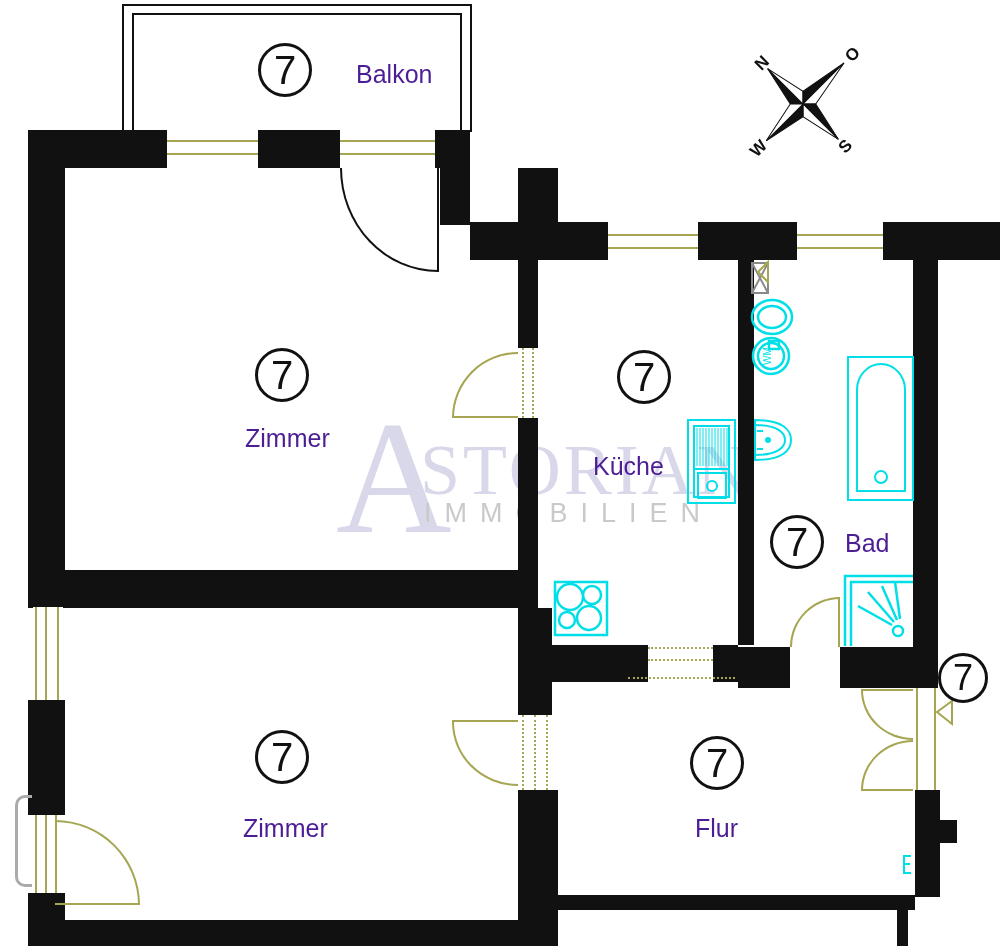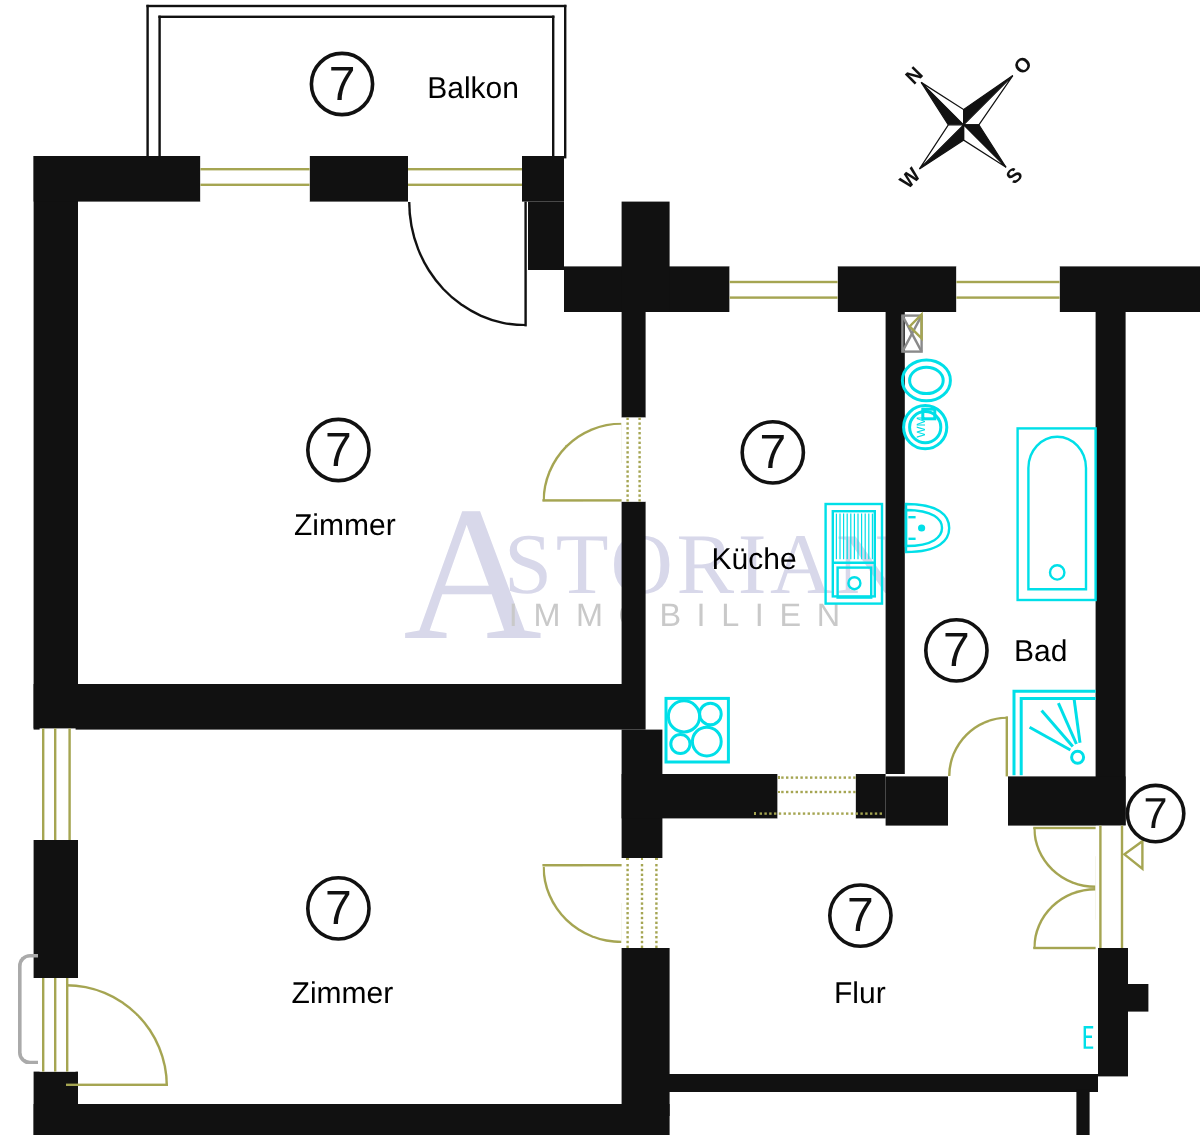--- a/index.html
+++ b/index.html
@@ -15,21 +15,21 @@
   .arc{position:absolute;box-sizing:border-box;z-index:4;background:transparent;}
   .arc-tl{border-top:2px solid #a5a552;border-left:2px solid #a5a552;border-top-left-radius:100% 100%;}
   .arc-bl{border-bottom:2px solid #a5a552;border-left:2px solid #a5a552;border-bottom-left-radius:100% 100%;}
   .arc-tr{border-top:2px solid #a5a552;border-right:2px solid #a5a552;border-top-right-radius:100% 100%;}
   .arc-blk{border-color:#111;}
   .line{position:absolute;z-index:4;}
   .c7{position:absolute;width:54px;height:54px;border:3px solid #111;border-radius:50%;
       box-sizing:border-box;display:flex;align-items:center;justify-content:center;
       font-size:40px;color:#111;z-index:6;background:transparent;line-height:1;}
   .c7.small{width:50px;height:50px;font-size:36px;}
-  .rlabel{position:absolute;font-size:25px;color:#000000;z-index:6;white-space:nowrap;}
+  .rlabel{position:absolute;font-size:25px;color:#4c1d95;z-index:6;white-space:nowrap;}
   .balc{position:absolute;border:2px solid #111;border-bottom:none;z-index:2;background:transparent;}
   #wm{z-index:1;}
   .wm-serif{font-family:"Liberation Serif",serif;color:#d8d8ea;position:absolute;line-height:1;z-index:1;}
   .wm-sub{font-family:"Liberation Sans",sans-serif;color:#c9c9c9;position:absolute;z-index:1;
           letter-spacing:13px;font-size:27px;}
   svg{position:absolute;left:0;top:0;z-index:5;}
 </style>
 </head>
 <body>
 

